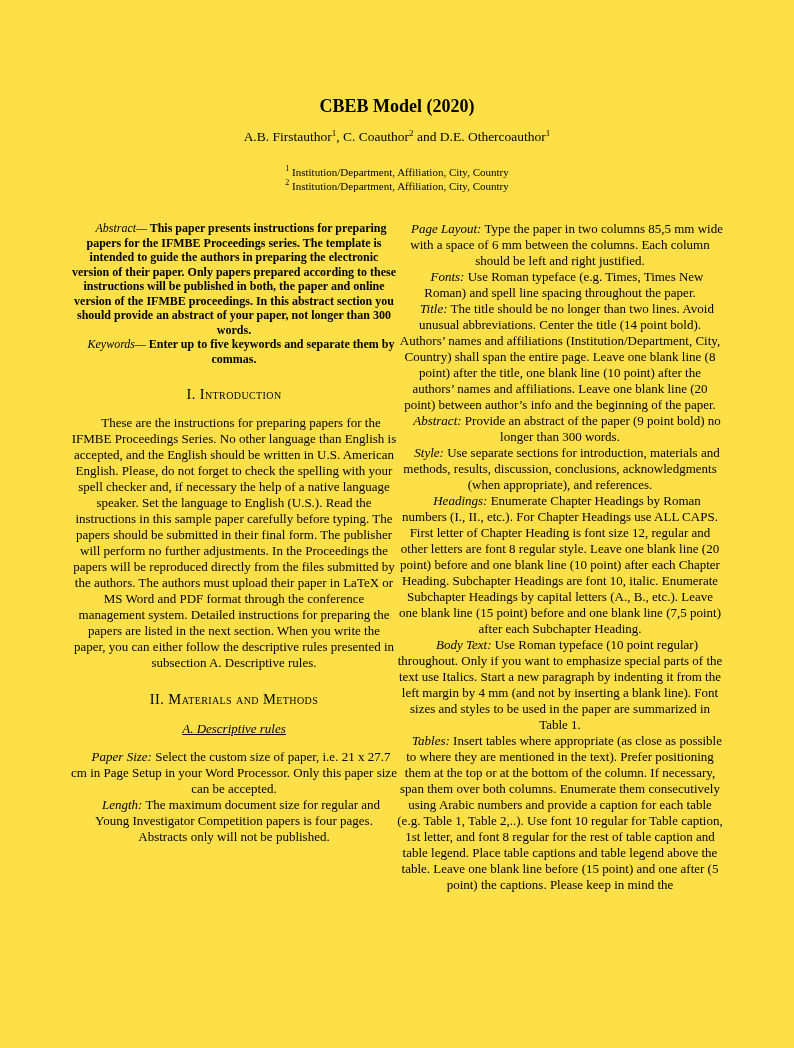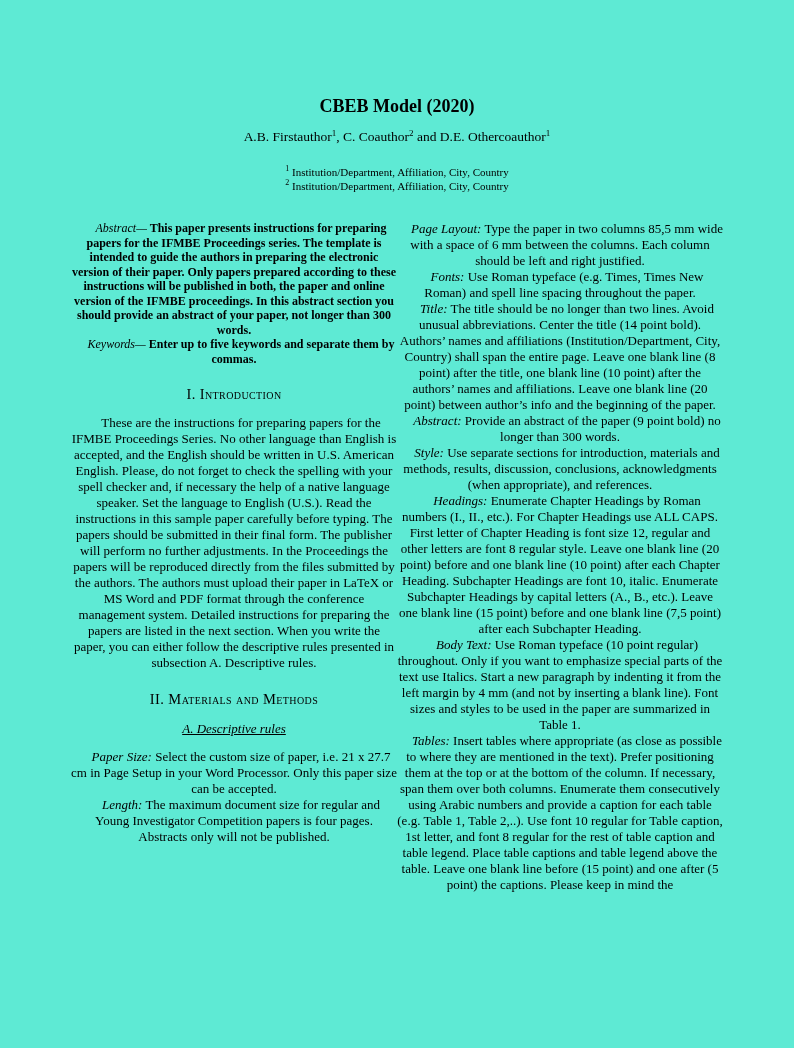--- a/index.html
+++ b/index.html
@@ -1,21 +1,21 @@
 <!DOCTYPE html>
 <html lang="en"><head>
 <meta charset="utf-8">
 <style>
   html, body { margin: 0; padding: 0; background: #ffffff; }
   .page {
     position: relative;
     width: 794px;
     height: 1048px;
     box-sizing: border-box;
-    background: #5eead4;
+    background: #fde047;
     color: #000000;
     padding: 96px 71px 0 71px;
     font-family: "Liberation Serif", "DejaVu Serif", serif;
     overflow: hidden;
   }
   .paper-title {
     text-align: center;
     font-size: 18px;
     font-weight: bold;
     margin: 0 0 12px 0;

